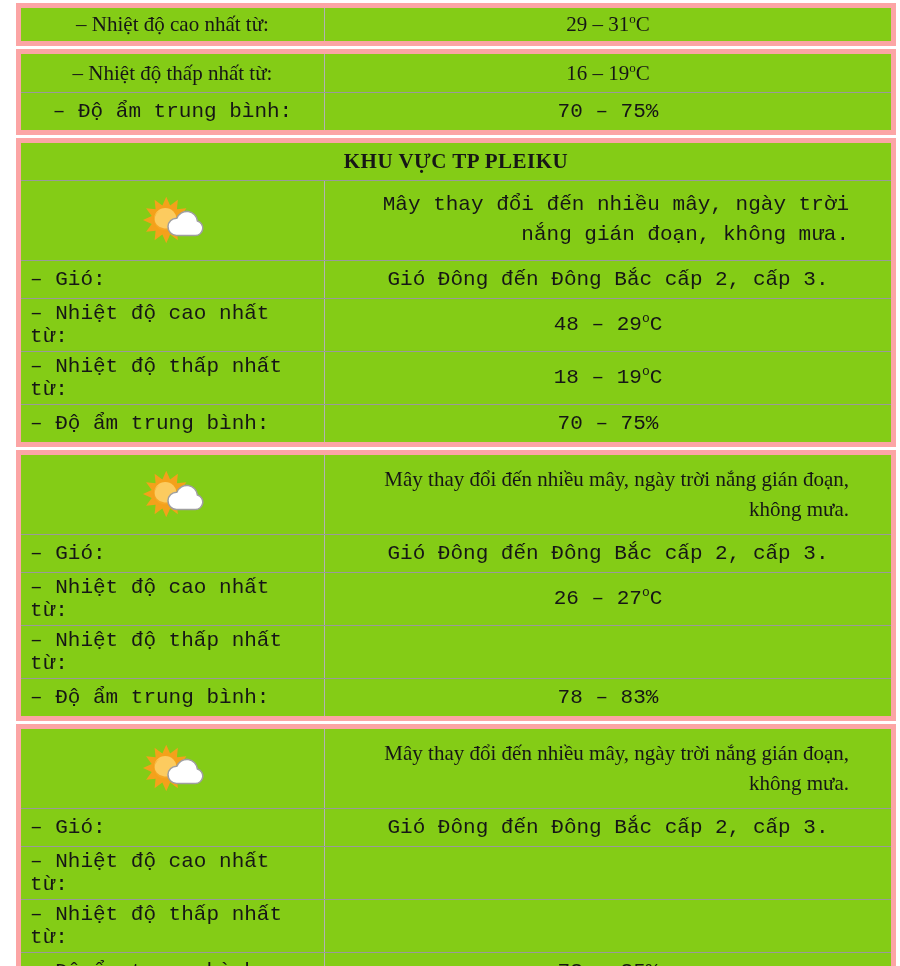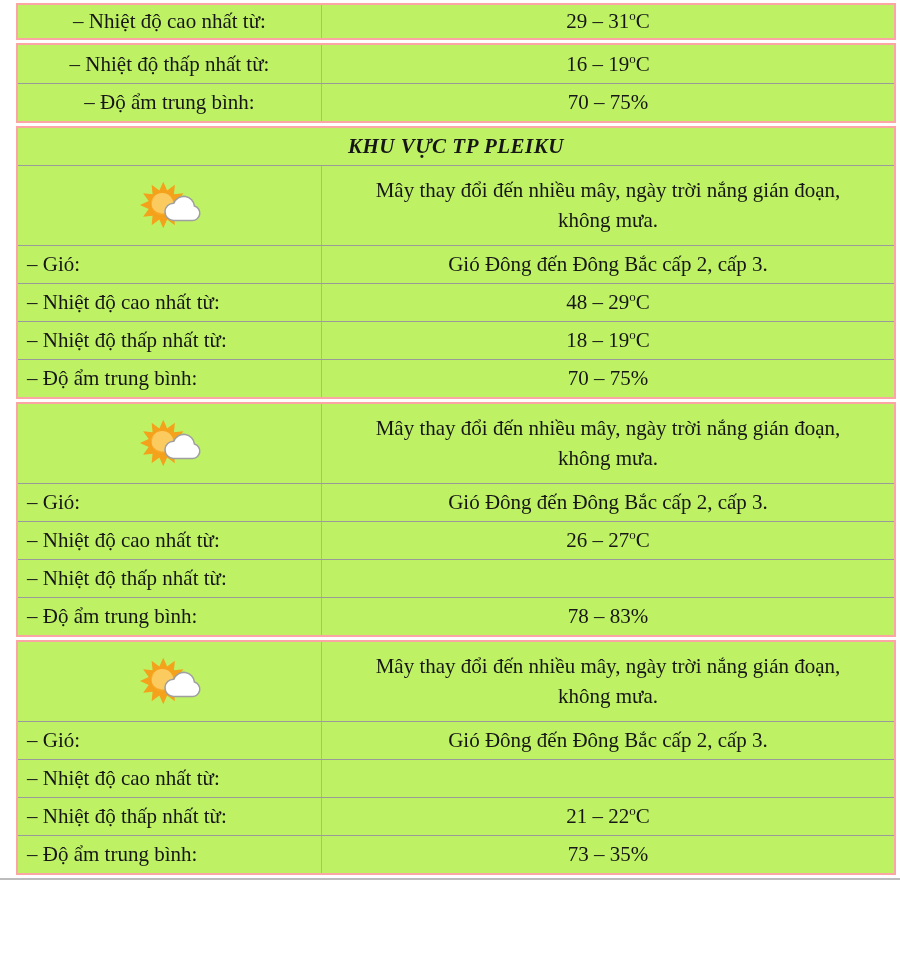--- a/index.html
+++ b/index.html
@@ -2,34 +2,34 @@
 <html><head>
 <meta charset="utf-8">
 <style>
   html,body{margin:0;padding:0;}
   body{
     width:900px;min-height:966px;background:#ffffff;
     font-family:"Liberation Serif","DejaVu Serif",serif;
     color:#161616;
   }
   .table-wrap{margin:3px 0 0 16px;width:880px;box-sizing:border-box;}
-  .block{border:2px solid #fca5a5;margin-bottom:3px;background:#bef264;box-sizing:border-box;}
+  .block{border:5px solid #fca5a5;margin-bottom:3px;background:#84cc16;box-sizing:border-box;}
   .row{display:flex;align-items:stretch;min-height:38px;font-size:21px;box-sizing:border-box;}
-  .row + .row{border-top:1px solid #9a9a9a;}
+  .row + .row{border-top:1px solid #9a9a9a;font-family:Liberation Mono, monospace;}
   .cell-label{
     width:304px;box-sizing:border-box;border-right:1px solid #b2b2b2;
     display:flex;align-items:center;padding:3px 6px 3px 9px;
   }
   .labels-center .cell-label{justify-content:center;padding-left:6px;}
   .cell-value{
     flex:1;display:flex;align-items:center;justify-content:center;
-    text-align:center;padding:3px 8px;box-sizing:border-box;
+    text-align:right;padding:3px 8px;box-sizing:border-box;
   }
   .header-row{justify-content:center;align-items:center;min-height:37px;
-    font-weight:bold;font-style:italic;letter-spacing:.5px;}
+    font-weight:bold;letter-spacing:.5px;}
   .icon-row{min-height:77px;}
   .icon-cell{justify-content:center;}
   .desc{line-height:1.45;padding:6px 34px;display:block;align-self:center;}
   sup{font-size:13px;line-height:0;vertical-align:super;}
   .weather-icon{width:64px;height:54px;display:block;}
   .bottom-rule{width:900px;height:2px;background:#bcbcbc;margin-top:2px;}
   .hidden-defs{position:absolute;width:0;height:0;overflow:hidden;}
 </style>
 </head>
 <body>
@@ -158,23 +158,20 @@
       <div class="cell-label">– Gió:</div>
       <div class="cell-value">
         <span><span>Gió Đông đến Đông Bắc cấp 2, cấp 3.</span><sup></sup><span></span></span>
       </div>
     </div>
     <div class="row">
       <div class="cell-label">– Nhiệt độ cao nhất từ:</div>
     </div>
     <div class="row">
       <div class="cell-label">– Nhiệt độ thấp nhất từ:</div>
-      <div class="cell-value">
-        <span><span>21 – 22</span><sup>o</sup><span>C</span></span>
-      </div>
     </div>
     <div class="row">
       <div class="cell-label">– Độ ẩm trung bình:</div>
       <div class="cell-value">
         <span><span>73 – 35%</span><sup></sup><span></span></span>
       </div>
     </div>
   </div>
 
 </div>

